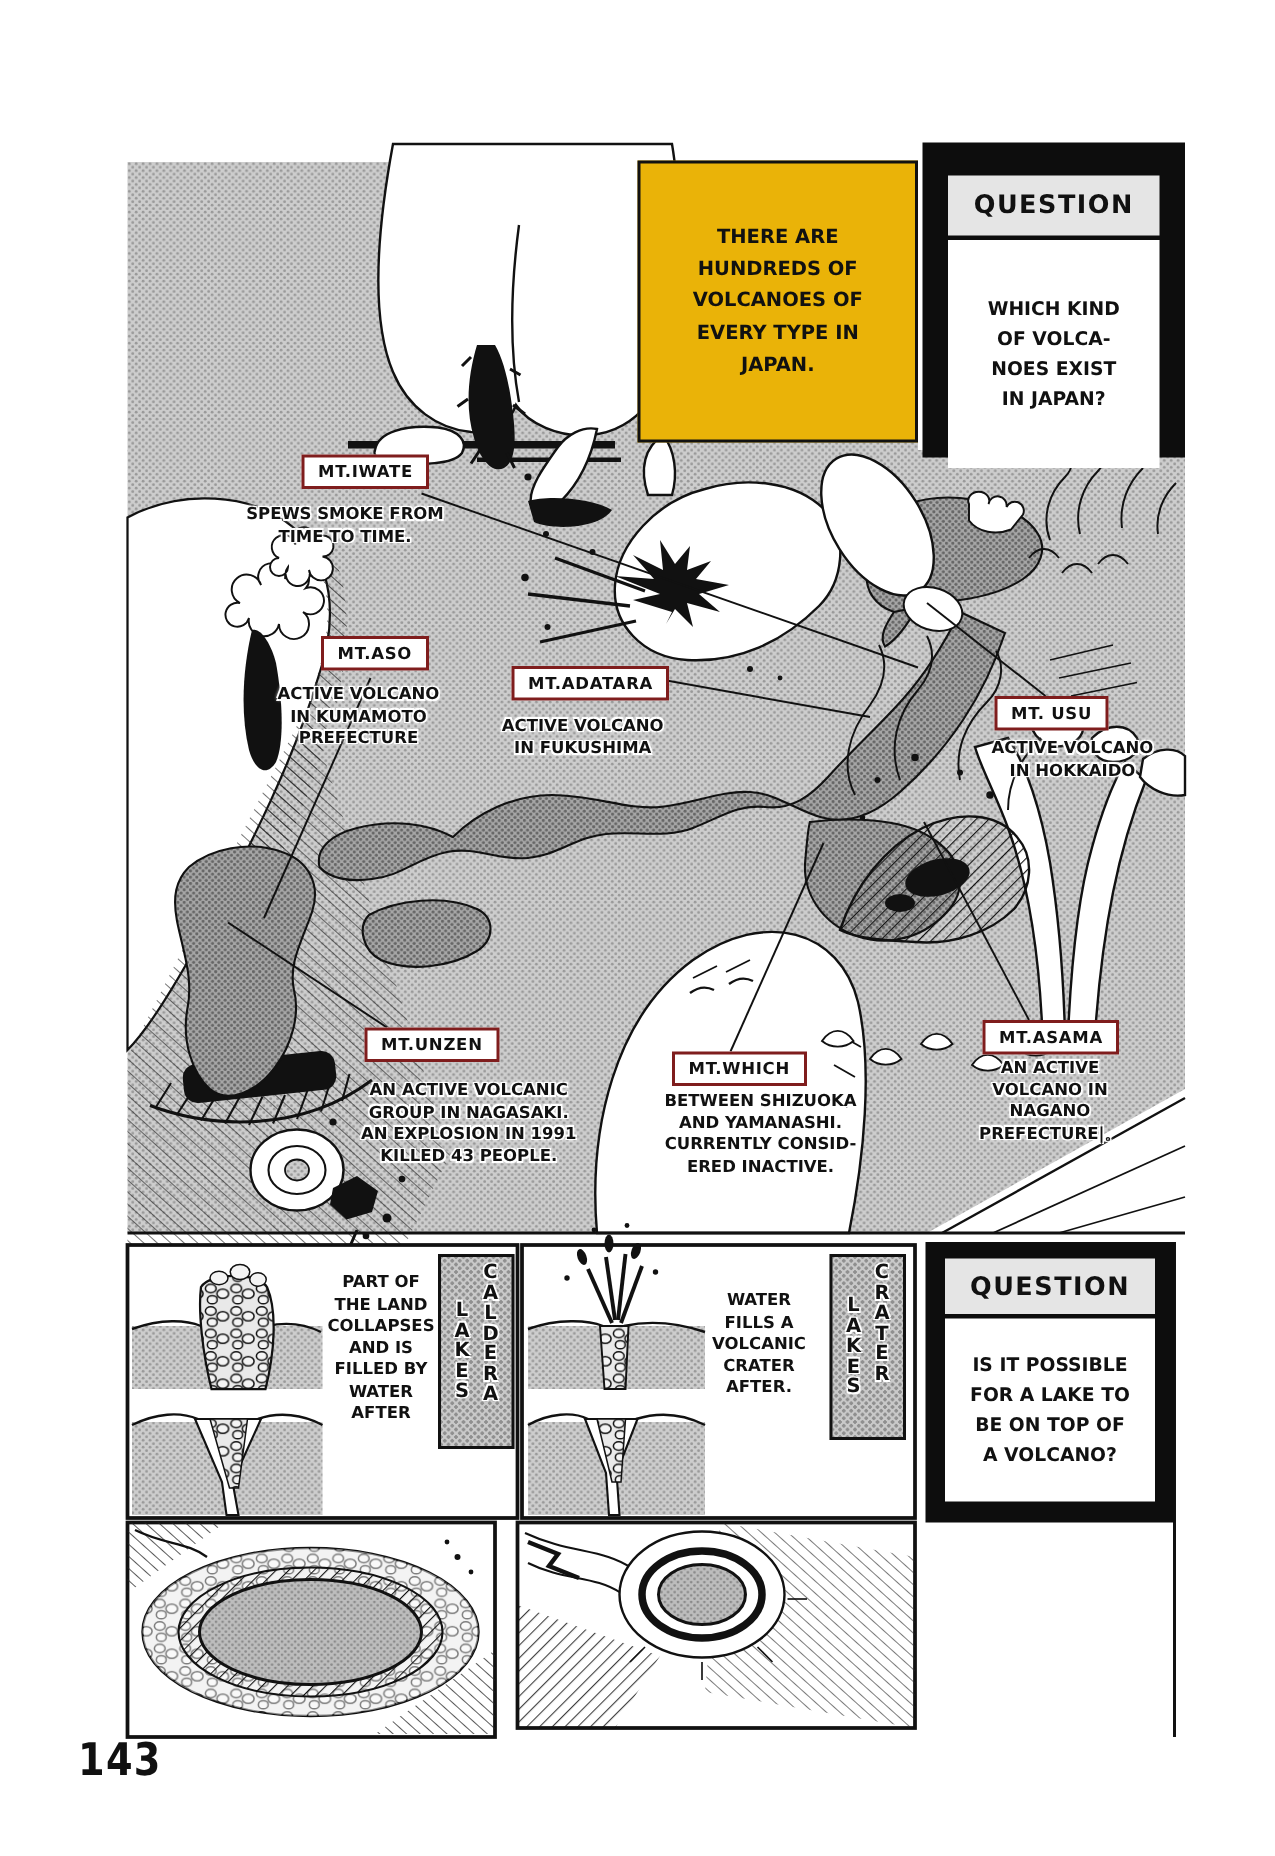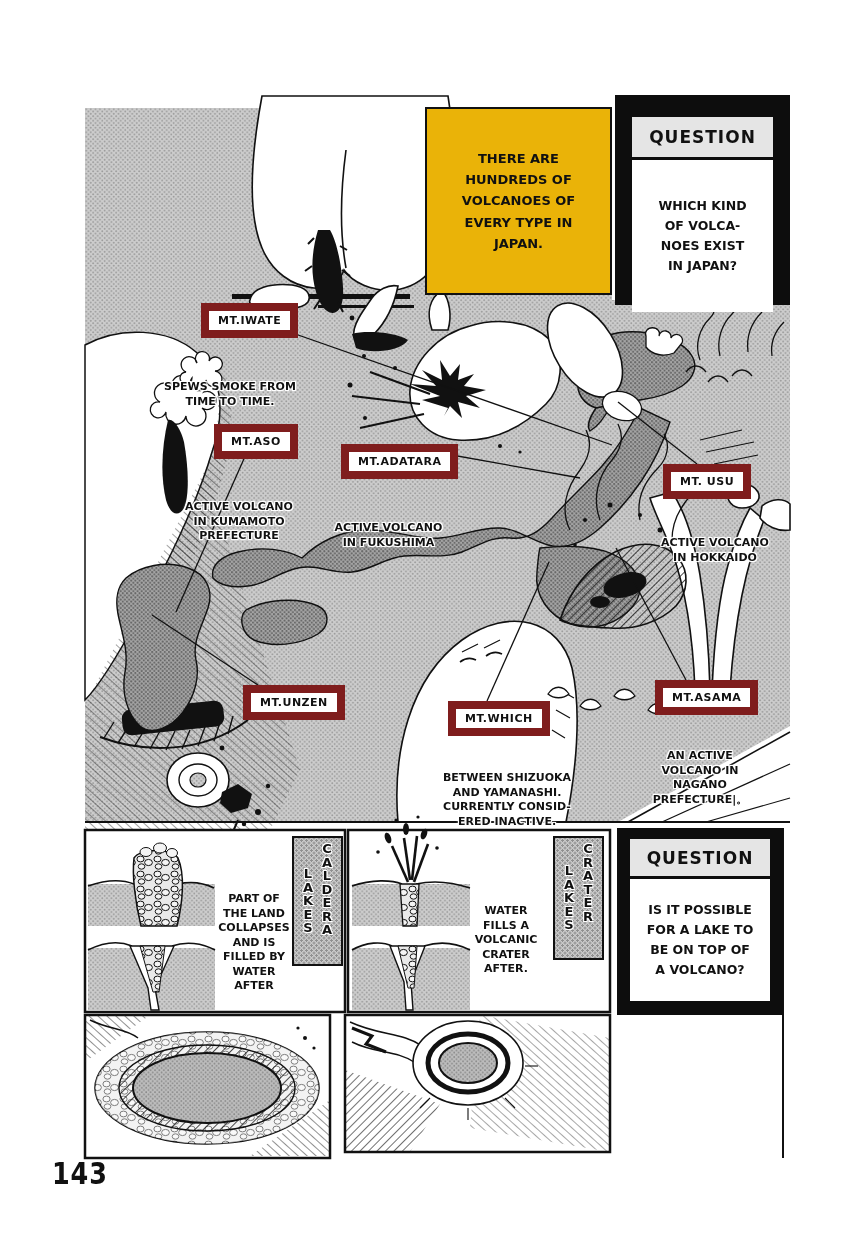--- a/index.html
+++ b/index.html
@@ -1,21 +1,21 @@
 <!DOCTYPE html>
 <html><head>
 <meta charset="utf-8">
 <style>
   html,body{margin:0;padding:0;background:#fff;}
   #page{position:relative;width:850px;height:1237px;background:#fff;overflow:hidden;
         font-family:"DejaVu Sans",sans-serif;color:#111;}
   #art{position:absolute;left:0;top:0;z-index:1;}
-  .txt{position:absolute;z-index:3;font-weight:bold;white-space:pre-line;text-align:center;color:#111;margin-top:44px;}
+  .txt{position:absolute;z-index:3;font-weight:bold;white-space:pre-line;text-align:center;color:#111;}
   .halo{text-shadow:-1px -1px 0 #fff,1px -1px 0 #fff,-1px 1px 0 #fff,1px 1px 0 #fff,0 0 3px #fff,0 0 3px #fff;}
-  .labelbox{position:absolute;z-index:4;background:#fff;border:8px solid #7f1d1d;
+  .labelbox{position:absolute;z-index:4;background:#fff;border:2px solid #7f1d1d;
             padding:3px 9px;font-size:11px;font-weight:bold;letter-spacing:.5px;white-space:nowrap;}
   .caption{font-size:11px;line-height:1.32;}
   .speech{position:absolute;z-index:5;background:#eab308;border:2px solid #111;
           display:flex;align-items:center;justify-content:center;
           font-size:13px;font-weight:bold;line-height:1.62;white-space:pre-line;text-align:center;}
   .qblack{position:absolute;z-index:5;background:#0d0d0d;}
   .qtitle{position:absolute;background:#e5e5e5;display:flex;align-items:center;justify-content:center;
           font-size:17px;font-weight:bold;letter-spacing:1px;}
   .qbody{position:absolute;background:#fff;display:flex;align-items:center;justify-content:center;
          font-size:12.5px;font-weight:bold;line-height:1.6;white-space:pre-line;text-align:center;}
@@ -316,20 +316,24 @@
 
   <div class="labelbox" style="left:341px;top:444px;">MT.ADATARA</div>
   <div class="txt caption halo" style="left:331px;top:477px;width:115px;">ACTIVE VOLCANO
 IN FUKUSHIMA</div>
 
   <div class="labelbox" style="left:663px;top:464px;">MT. USU</div>
   <div class="txt caption halo" style="left:644px;top:492px;width:142px;">ACTIVE VOLCANO
 IN HOKKAIDO</div>
 
   <div class="labelbox" style="left:243px;top:685px;">MT.UNZEN</div>
+  <div class="txt caption halo" style="left:235px;top:720px;width:155px;">AN ACTIVE VOLCANIC
+GROUP IN NAGASAKI.
+AN EXPLOSION IN 1991
+KILLED 43 PEOPLE.</div>
 
   <div class="labelbox" style="left:448px;top:701px;">MT.WHICH</div>
   <div class="txt caption halo" style="left:427px;top:727px;width:160px;">BETWEEN SHIZUOKA
 AND YAMANASHI.
 CURRENTLY CONSID-
 ERED INACTIVE.</div>
 
   <div class="labelbox" style="left:655px;top:680px;">MT.ASAMA</div>
   <div class="txt caption halo" style="left:630px;top:705px;width:140px;">AN ACTIVE
 VOLCANO IN

